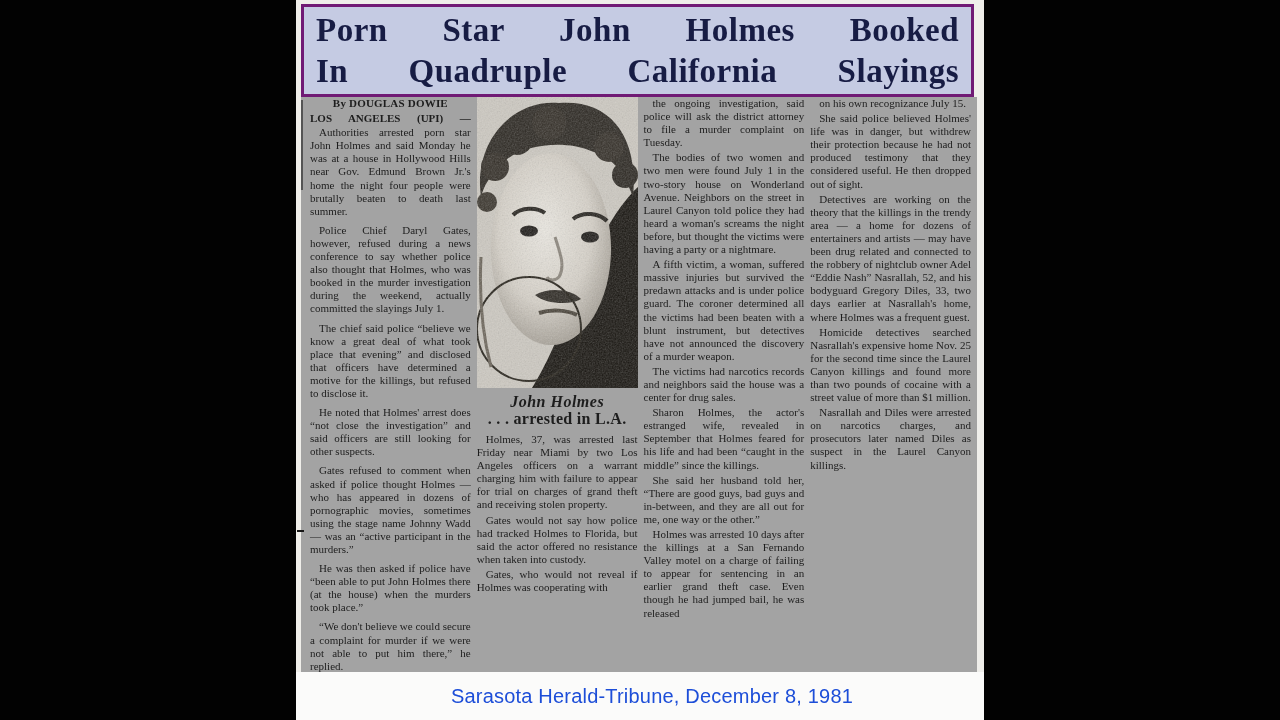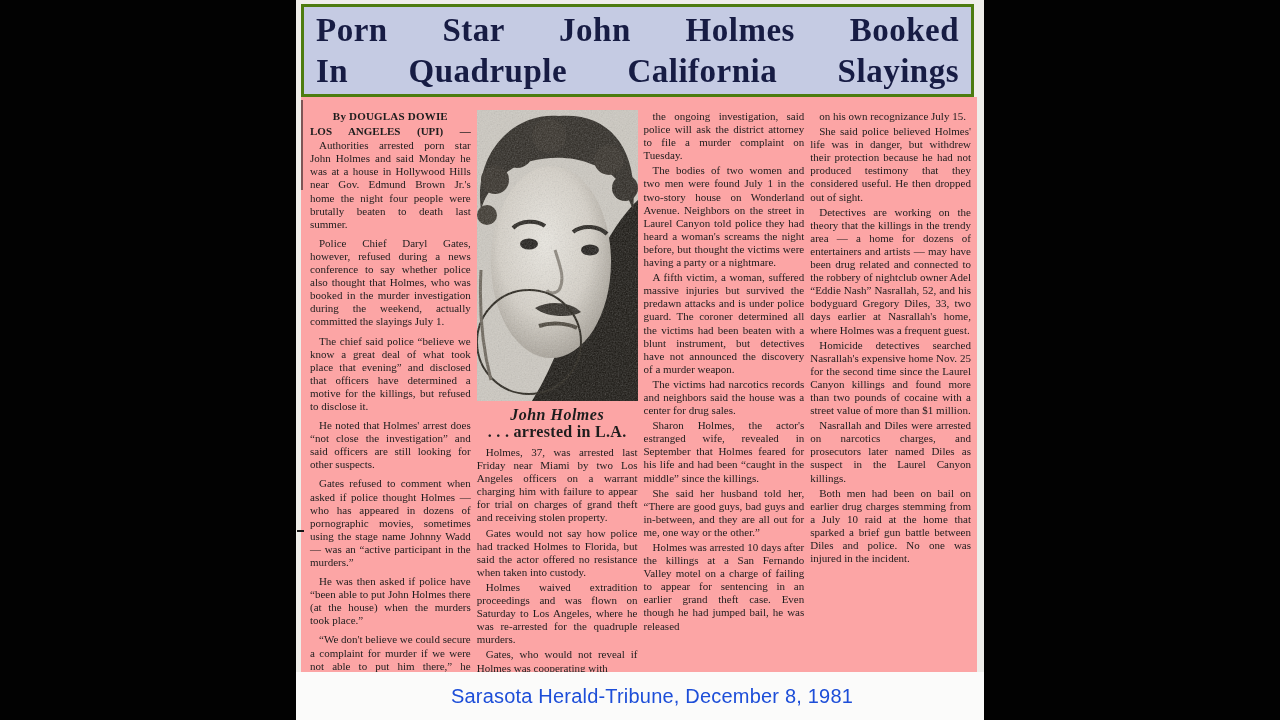--- a/index.html
+++ b/index.html
@@ -3,35 +3,35 @@
 <meta charset="utf-8">
 <style>
   * { margin:0; padding:0; box-sizing:border-box; }
   html,body { width:1280px; height:720px; background:#000; overflow:hidden; }
   .stage { position:relative; width:1280px; height:720px; background:#020202; font-family:"Liberation Serif", serif; }
   .clipping { position:absolute; left:296px; top:0; width:688px; height:720px; background:#efeeea; }
 
   
   .headline-box {
     position:absolute; left:5px; top:4px; width:673px; height:93px;
-    background:#c5cbe3; border:3px solid #4d7c0f;
+    background:#c5cbe3; border:3px solid #701a75;
     display:flex; flex-direction:column; justify-content:space-evenly;
     padding:2px 12px;
   }
   .headline-line {
     font-family:"Liberation Serif", serif; font-weight:bold; color:#171c44;
     font-size:33px; line-height:40px; letter-spacing:0.5px;
     text-align:justify; text-align-last:justify; white-space:nowrap;
   }
 
   
   .article {
     position:absolute; left:5px; top:97px; width:676px; height:575px;
-    background:#fca5a5; display:flex; gap:6px;
-    padding:13px 6px 4px 9px; overflow:hidden;
+    background:#a3a3a3; display:flex; gap:6px;
+    padding:0 6px 4px 9px; overflow:hidden;
   }
   .col {
     flex:1; min-width:0; font-size:11px; line-height:13.1px; color:#1d1d1d;
     text-align:justify; font-family:"Liberation Serif", serif;
   }
   .col p { text-indent:9px; margin-bottom:2px; }
   .col.c1 p { margin-bottom:6px; }
   .byline { font-weight:bold; text-align:center; margin-bottom:2px; letter-spacing:0.2px; }
   .dateline { font-weight:bold; text-align:justify; text-align-last:justify; margin-bottom:1px; }
 
@@ -108,41 +108,39 @@
             <path d="M62,216 C74,212 90,213 100,218" stroke="#494339" stroke-width="4" fill="none"></path>
             <circle cx="52" cy="232" r="52" stroke="#242018" stroke-width="2" fill="none"></circle>
             <path d="M4,160 C2,200 6,240 14,270" stroke="#6b6459" stroke-width="3" fill="none"></path>
             <rect width="161" height="291" filter="url(#grain)" opacity="0.32"></rect>
           </svg>
         </div>
         <div class="photo-caption-name">John Holmes</div>
         <div class="photo-caption-sub">. . . arrested in L.A.</div>
         <p>Holmes, 37, was arrested last Friday near Miami by two Los Angeles officers on a warrant charging him with failure to appear for trial on charges of grand theft and receiving stolen property.</p>
         <p>Gates would not say how police had tracked Holmes to Florida, but said the actor offered no resistance when taken into custody.</p>
-        <p>Holmes waived extradition proceedings and was flown on Saturday to Los Angeles, where he was re-arrested for the quadruple murders.</p>
         <p>Gates, who would not reveal if Holmes was cooperating with</p>
       </div>
 
       <div class="col c3">
         <p>the ongoing investigation, said police will ask the district attorney to file a murder complaint on Tuesday.</p>
         <p>The bodies of two women and two men were found July 1 in the two-story house on Wonderland Avenue. Neighbors on the street in Laurel Canyon told police they had heard a woman's screams the night before, but thought the victims were having a party or a nightmare.</p>
         <p>A fifth victim, a woman, suffered massive injuries but survived the predawn attacks and is under police guard. The coroner determined all the victims had been beaten with a blunt instrument, but detectives have not announced the discovery of a murder weapon.</p>
         <p>The victims had narcotics records and neighbors said the house was a center for drug sales.</p>
         <p>Sharon Holmes, the actor's estranged wife, revealed in September that Holmes feared for his life and had been “caught in the middle” since the killings.</p>
         <p>She said her husband told her, “There are good guys, bad guys and in-between, and they are all out for me, one way or the other.”</p>
         <p>Holmes was arrested 10 days after the killings at a San Fernando Valley motel on a charge of failing to appear for sentencing in an earlier grand theft case. Even though he had jumped bail, he was released</p>
       </div>
 
       <div class="col c4">
         <p>on his own recognizance July 15.</p>
         <p>She said police believed Holmes' life was in danger, but withdrew their protection because he had not produced testimony that they considered useful. He then dropped out of sight.</p>
         <p>Detectives are working on the theory that the killings in the trendy area — a home for dozens of entertainers and artists — may have been drug related and connected to the robbery of nightclub owner Adel “Eddie Nash” Nasrallah, 52, and his bodyguard Gregory Diles, 33, two days earlier at Nasrallah's home, where Holmes was a frequent guest.</p>
         <p>Homicide detectives searched Nasrallah's expensive home Nov. 25 for the second time since the Laurel Canyon killings and found more than two pounds of cocaine with a street value of more than $1 million.</p>
         <p>Nasrallah and Diles were arrested on narcotics charges, and prosecutors later named Diles as suspect in the Laurel Canyon killings.</p>
-        <p>Both men had been on bail on earlier drug charges stemming from a July 10 raid at the home that sparked a brief gun battle between Diles and police. No one was injured in the incident.</p>
       </div>
 
     </div>
 
     <div class="edge-line"></div>
     <div class="margin-mark"></div>
 
     <div class="caption-strip">
       <div class="caption-text">Sarasota Herald-Tribune, December 8, 1981</div>
     </div>

